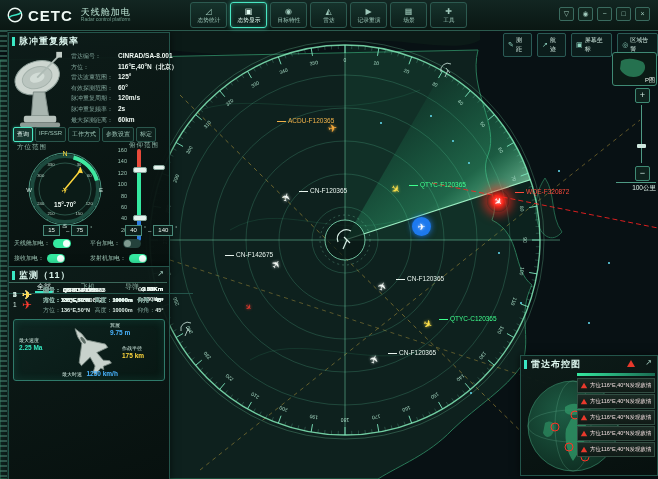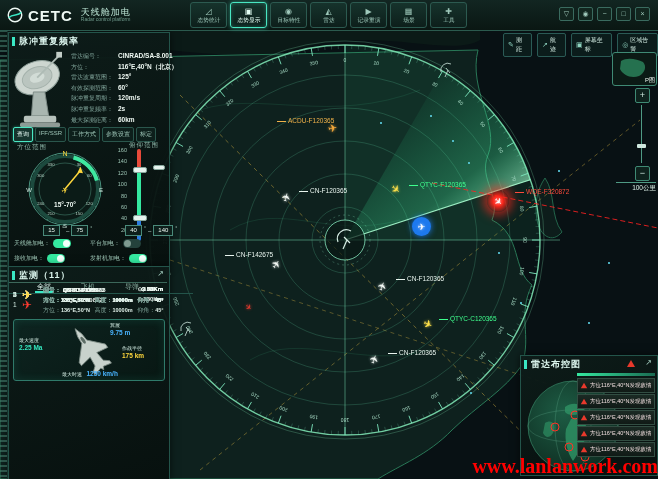--- a/index.html
+++ b/index.html
@@ -916,14 +916,13 @@
           </div>
 
           <div class="arow">
             <span class="warn-tri"></span>
             <span>方位116°E,40°N发现敌情</span>
           </div>
         </div>
     </div>
   </div>
 
-  <div id="watermark" style="color:#ff0000;">www.lanlanwork.com</div>
 </div>
 
 </body></html>

